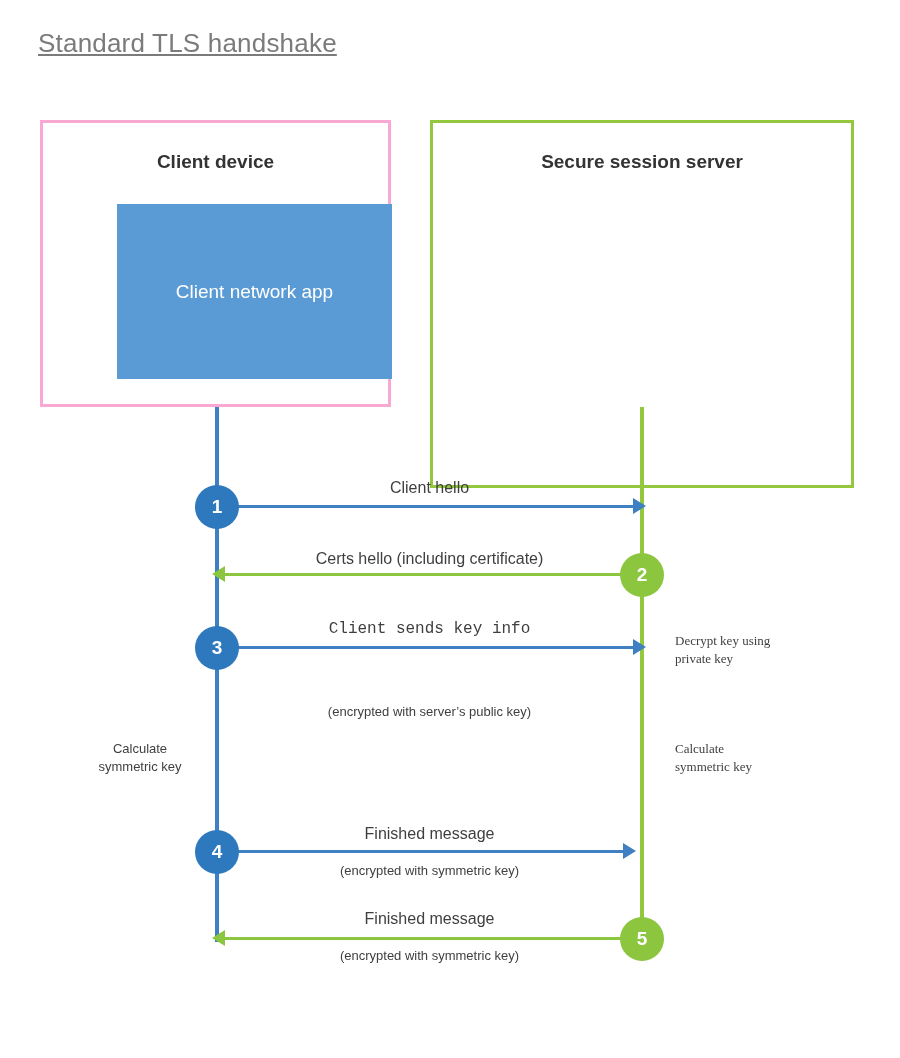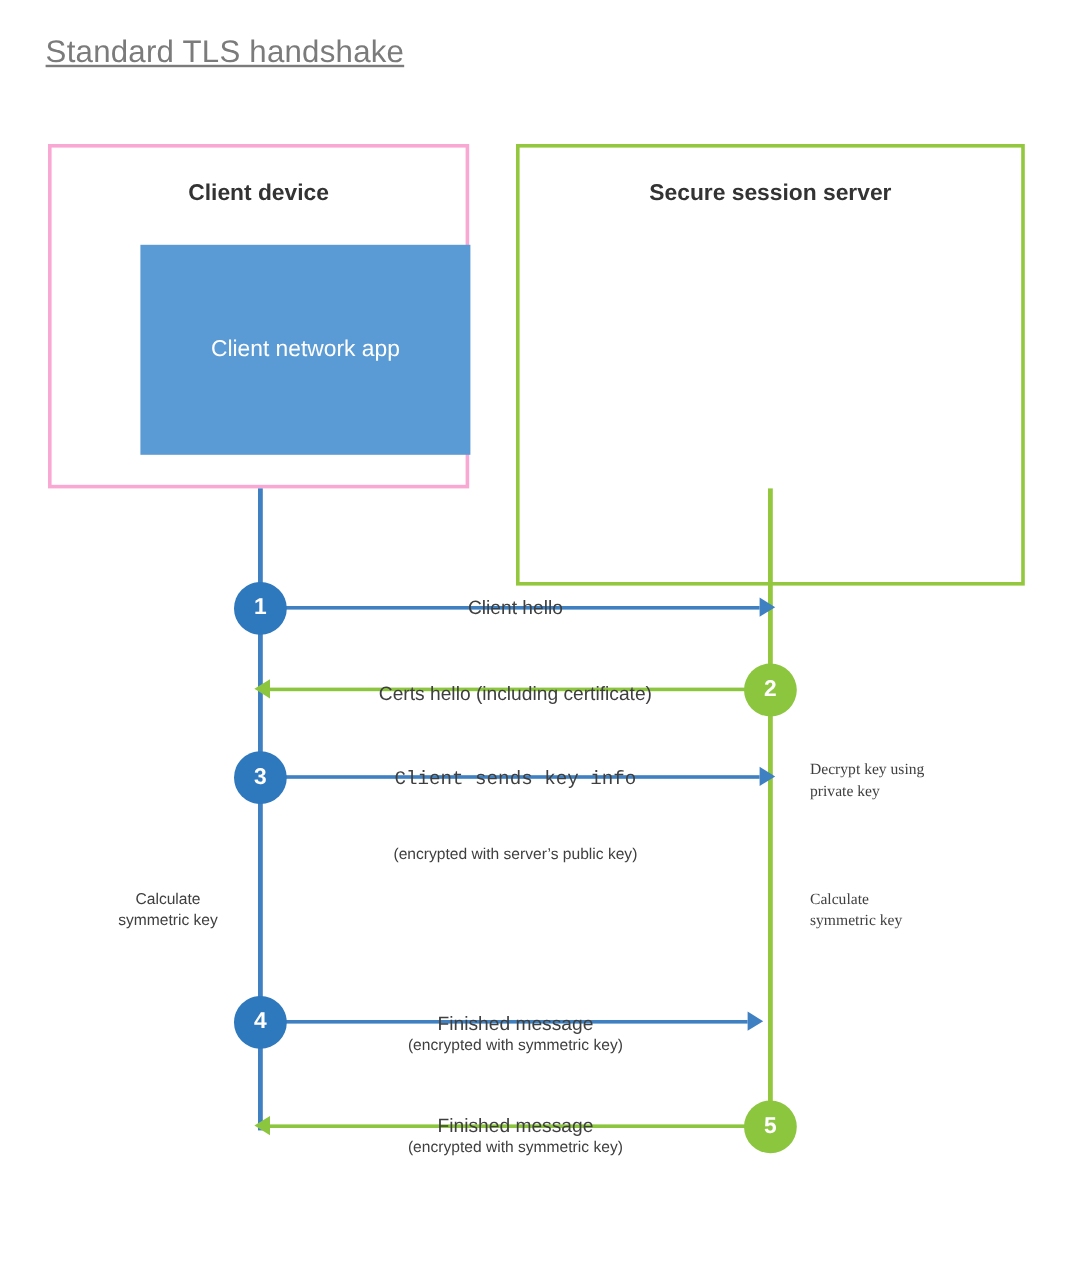--- a/index.html
+++ b/index.html
@@ -156,21 +156,20 @@
   .arrow-head.right.blue { border-left: 13px solid #3E80C1; }
   .arrow-head.left.green { border-right: 13px solid #8CC63F; }
 
   
   .msg-label {
     position: absolute;
     text-align: center;
     font-size: 16px;
     color: #3f3f3f;
     white-space: nowrap;
-    margin-top: 20px;
   }
   .msg-sublabel {
     position: absolute;
     text-align: center;
     font-size: 13px;
     color: #3f3f3f;
     white-space: nowrap;
   }
 
   

